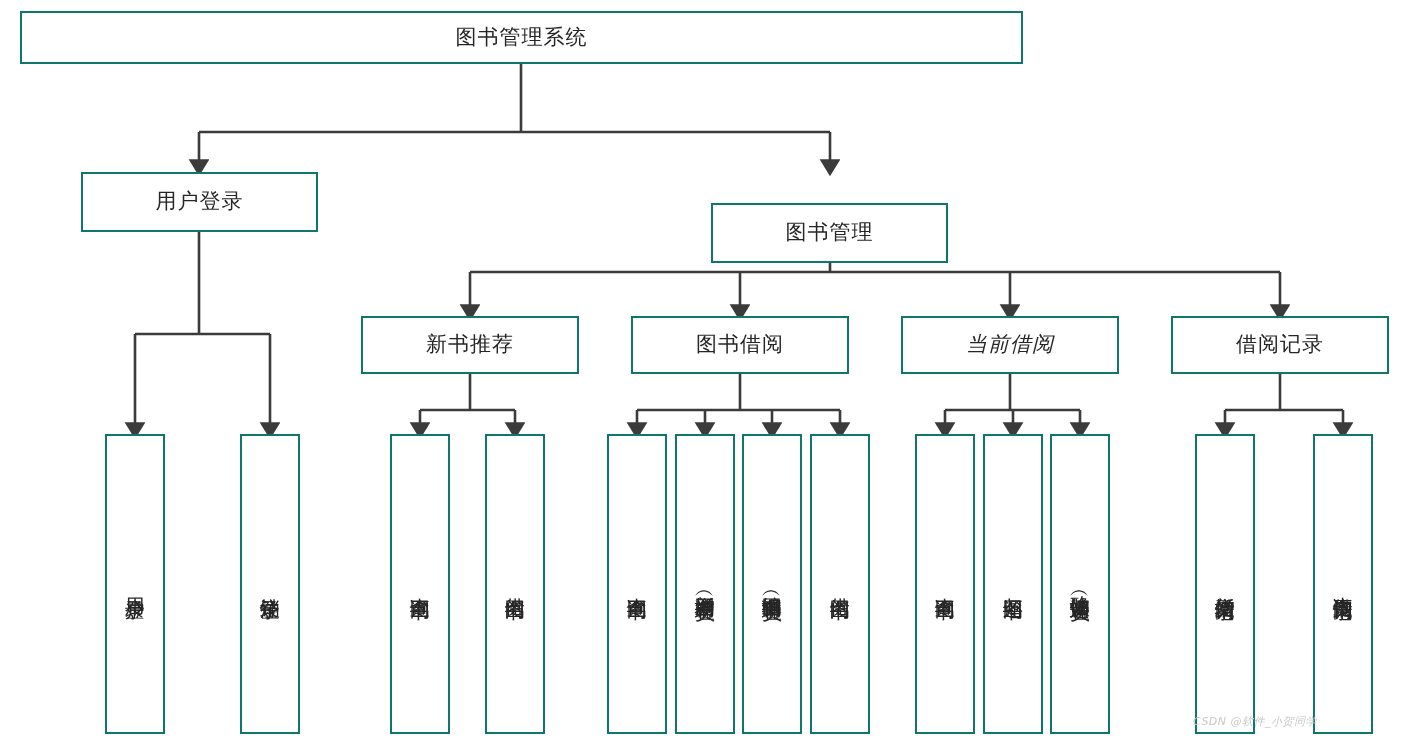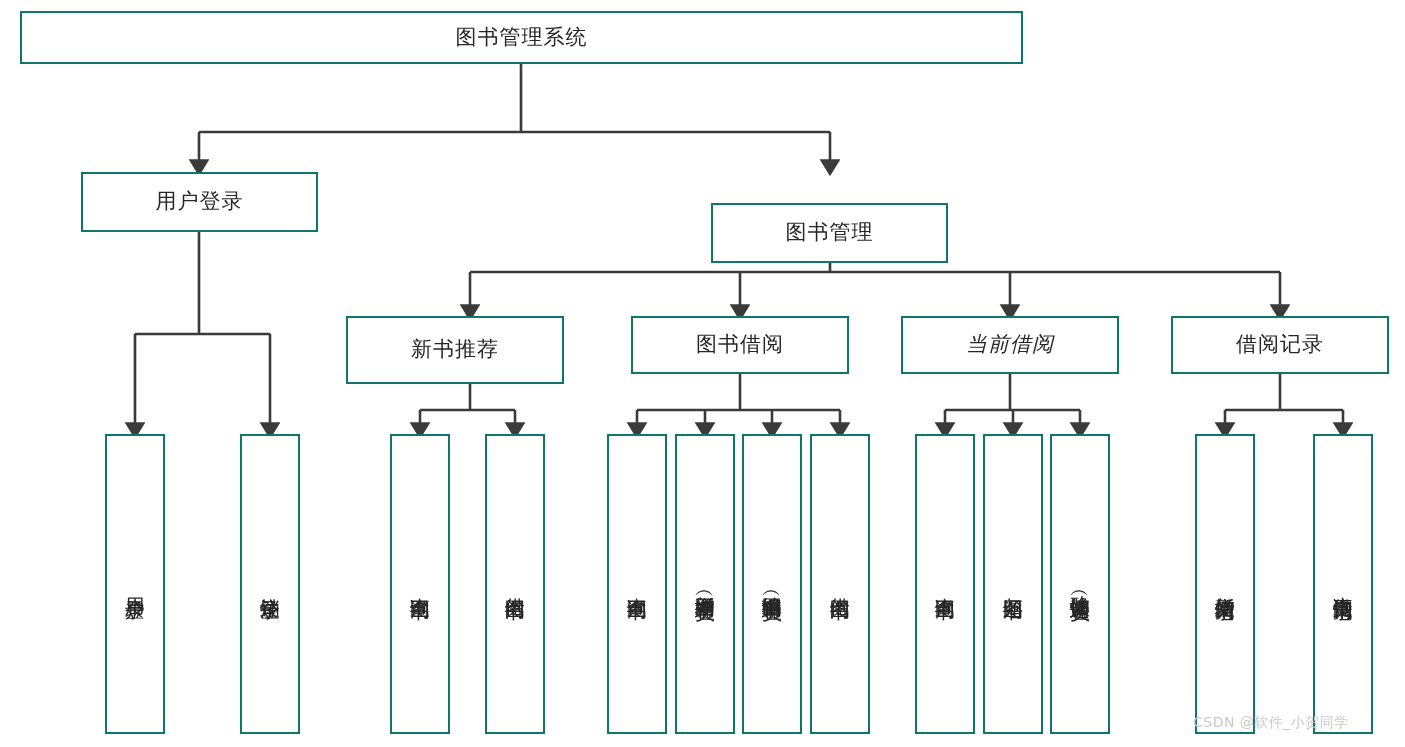--- a/index.html
+++ b/index.html
@@ -48,24 +48,25 @@
   .node.vert .vlabel {
     writing-mode: vertical-rl;
     text-orientation: upright;
     white-space: nowrap;
     display: block;
   }
   .watermark {
     position: absolute;
     left: 1193px;
     top: 714px;
-    font-size: 14px;
+    font-size: 11px;
     color: #c9c9c9;
     white-space: nowrap;
     letter-spacing: 0.5px;
+    font-style: italic;
   }
 </style>
 </head>
 <body>
 
 <div id="canvas">
 
   <svg class="connectors" viewBox="0 0 1405 747" xmlns="http://www.w3.org/2000/svg">
     <defs>
       <marker id="arrow" markerWidth="11" markerHeight="11" refX="2.2" refY="4" orient="auto" markerUnits="strokeWidth">
@@ -120,21 +121,21 @@
     <span>图书管理系统</span>
   </div>
 
   <div class="node horiz" style="left:81px; top:172px; width:237px; height:60px;">
     <span>用户登录</span>
   </div>
   <div class="node horiz" style="left:711px; top:172px; width:237px; height:60px;margin-top:31px;">
     <span>图书管理</span>
   </div>
 
-  <div class="node horiz" style="left:346px; top:316px; width:218px; height:68px;">
+  <div class="node horiz" style="left:361px; top:316px; width:218px; height:58px;">
     <span>新书推荐</span>
   </div>
   <div class="node horiz" style="left:631px; top:316px; width:218px; height:58px;">
     <span>图书借阅</span>
   </div>
   <div class="node horiz" style="left:901px; top:316px; width:218px; height:58px;font-style:italic;">
     <span>当前借阅</span>
   </div>
   <div class="node horiz" style="left:1171px; top:316px; width:218px; height:58px;align-items:center;">
     <span>借阅记录</span>

